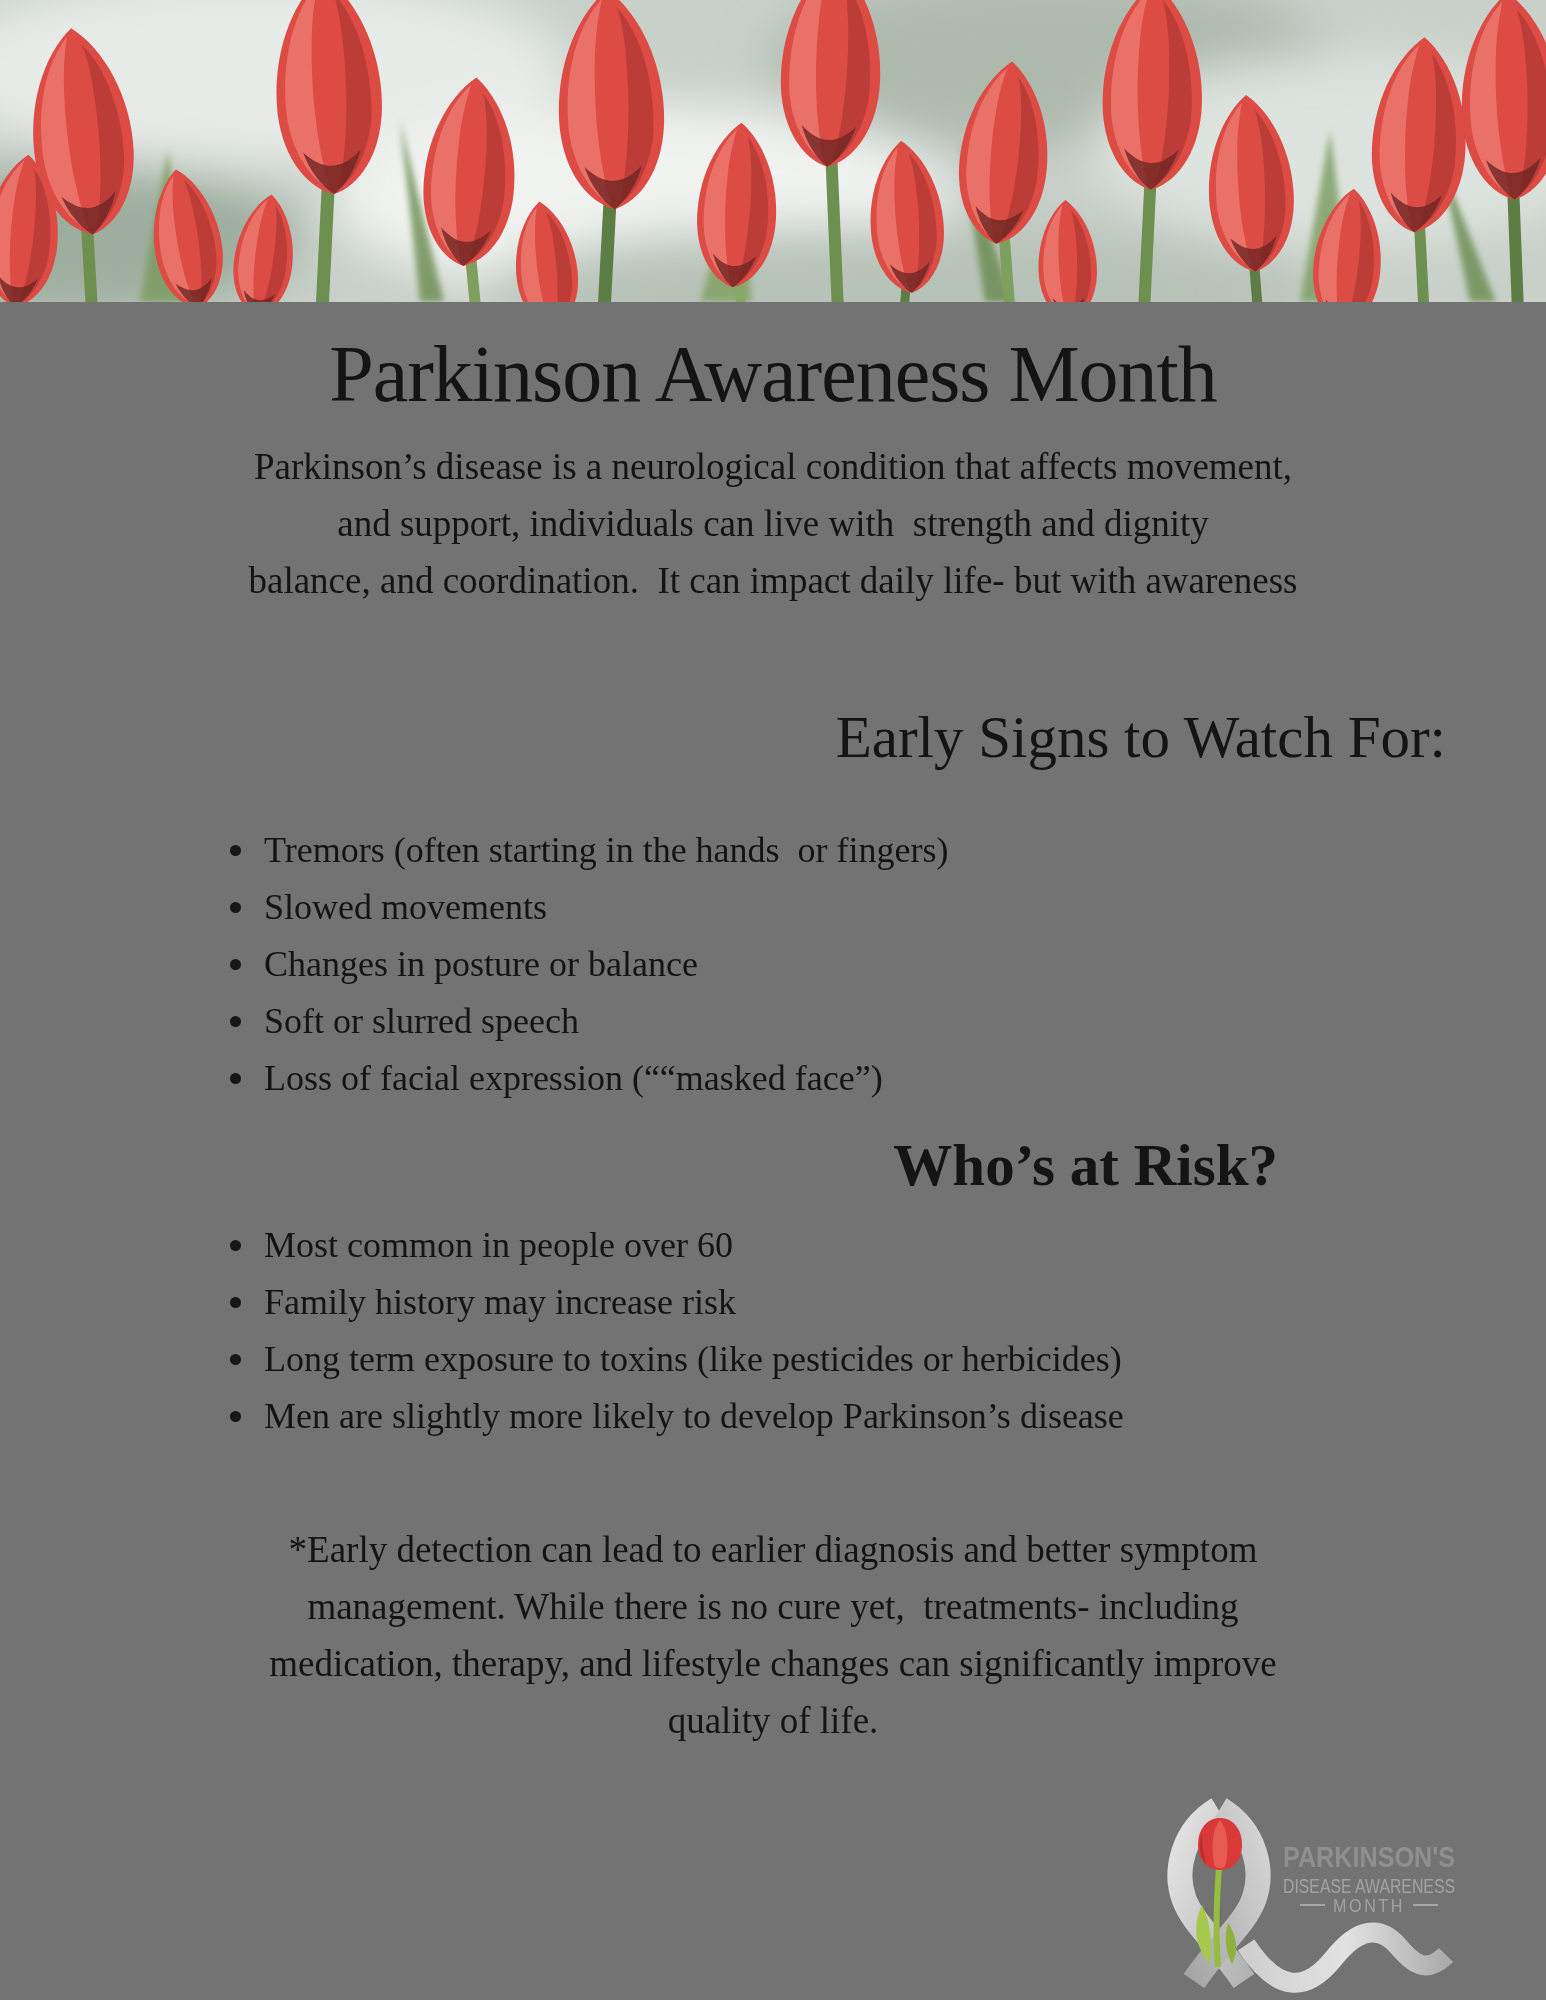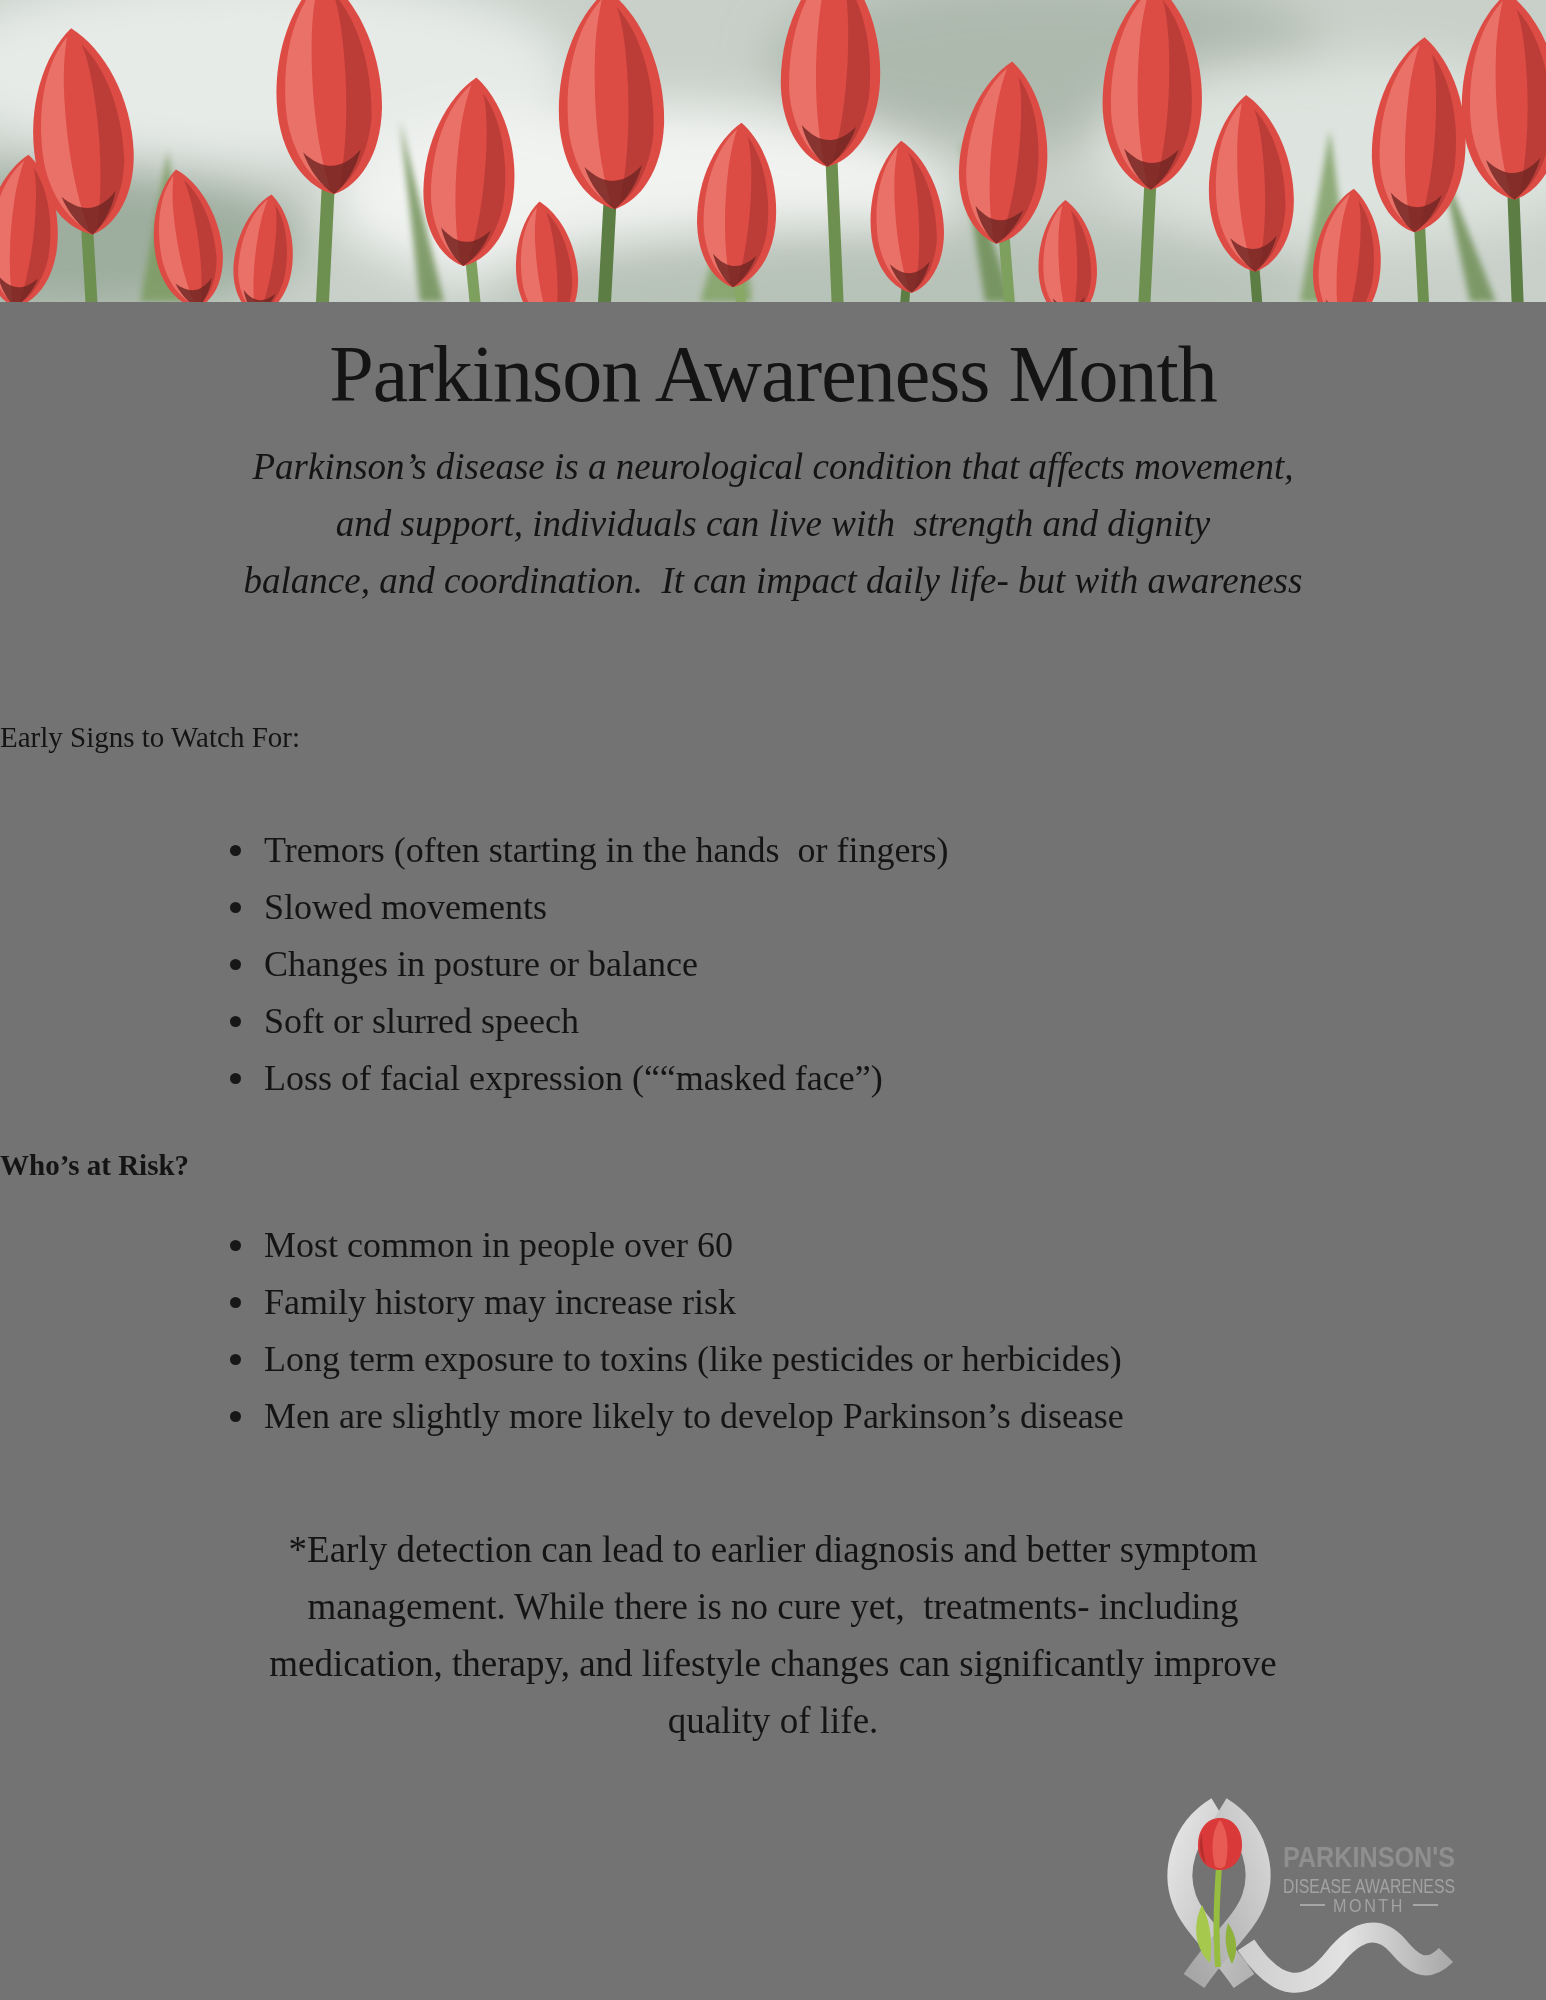--- a/index.html
+++ b/index.html
@@ -18,24 +18,24 @@
   .bud-hi{fill:#f08177;opacity:.7;}
   .bud-sh{fill:#9c2f2c;opacity:.5;}
   .bud-tip{fill:#6f2522;opacity:.8;}
   
   .title{
     margin:24px 0 0 0;
     font-size:80px;line-height:96px;font-weight:400;
     letter-spacing:-1px;text-align:center;white-space:pre-wrap;
   }
   .intro{margin:16px 0 0 0;font-size:37px;line-height:57px;text-align:center;}
-  .intro .line{white-space:pre-wrap;font-style:italic;}
+  .intro .line{white-space:pre-wrap;}
   .section-heading{
-    font-weight:400;font-size:29px;line-height:57px;
-    text-align:left;margin:0;white-space:pre-wrap;
+    font-weight:400;font-size:59px;line-height:57px;
+    text-align:right;margin:0;white-space:pre-wrap;
   }
   .heading-early{width:1446px;margin-top:100px;}
   .heading-risk{width:1278px;margin-top:30px;font-weight:bold;}
   ul.flyer-list{
     list-style:none;margin:0;padding:0 0 0 230px;
     font-size:36px;line-height:57px;
   }
   ul.list-early{margin-top:56px;}
   ul.list-risk{margin-top:23px;}
   ul.flyer-list li{position:relative;padding-left:34px;white-space:pre-wrap;}

